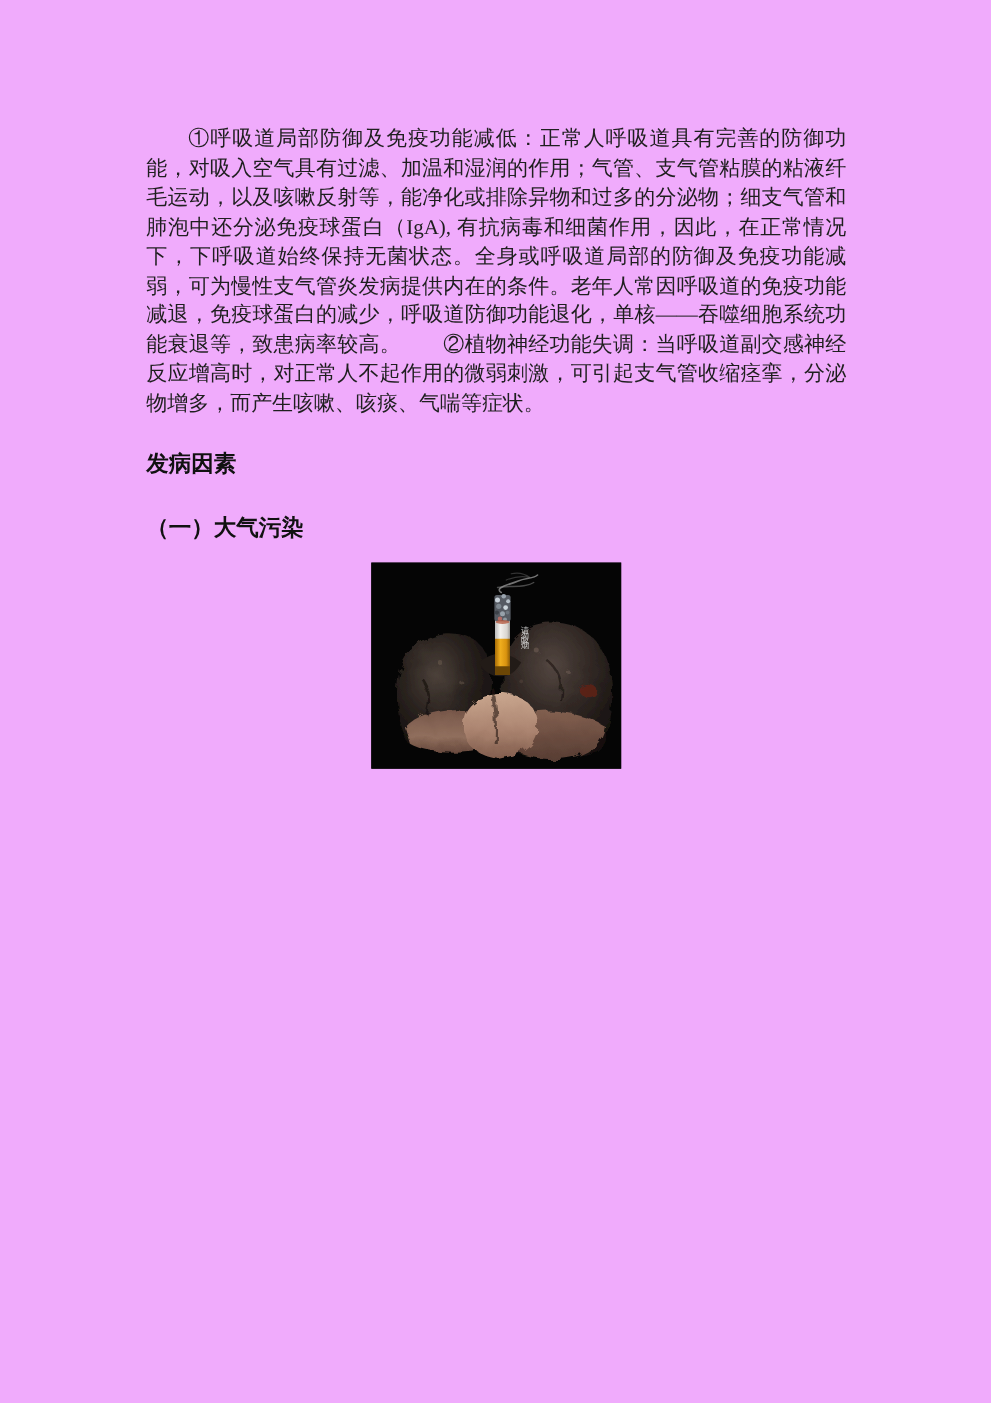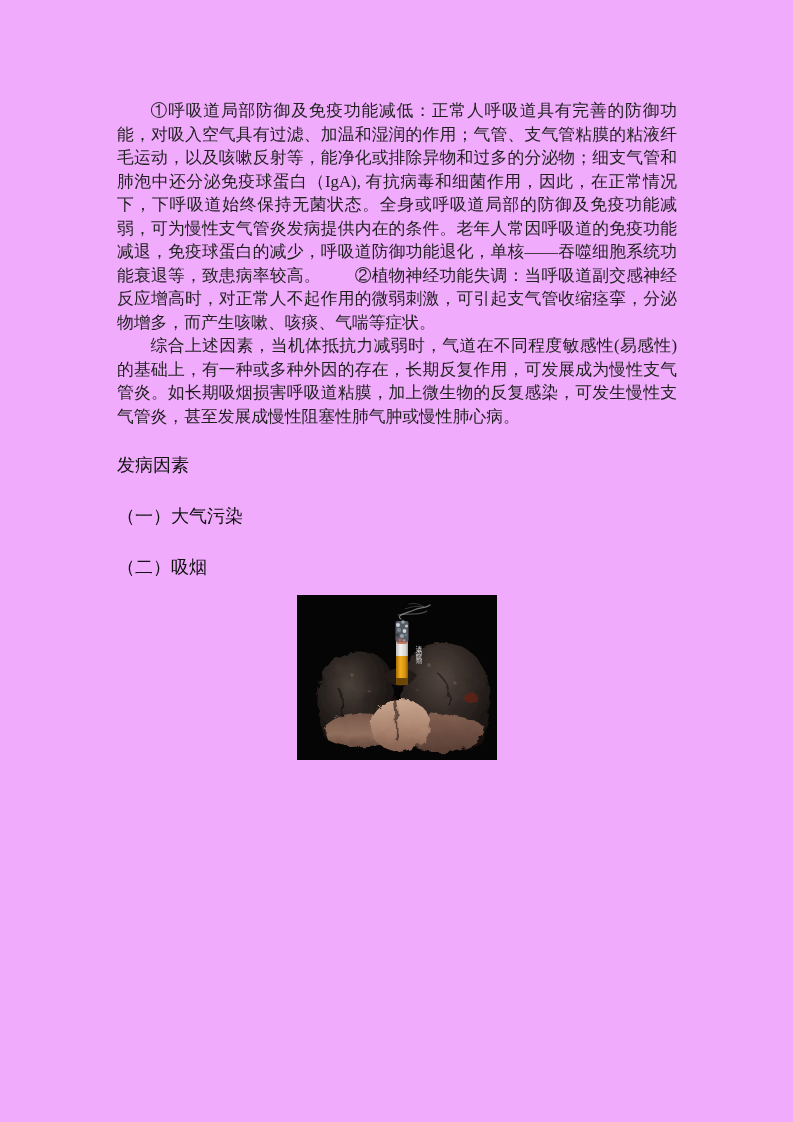--- a/index.html
+++ b/index.html
@@ -30,21 +30,21 @@
     line-height: 23.5px;
     text-align: justify;
     text-justify: inter-ideograph;
     text-indent: 2em;
     word-break: break-all;
   }
   .heading {
     margin: 24px 0 14px 0;
     font-size: 18px;
     line-height: 27px;
-    font-weight: normal;
+    font-weight: bold;
     color: #111111;
   }
   .lungs-figure {
     margin: 0;
     text-align: center;
   }
   .lungs-box {
     position: relative;
     display: inline-block;
     width: 200px;
@@ -72,29 +72,27 @@
   }
 </style>
 </head>
 <body>
 
 <div class="page">
   <div class="content">
 
     <p class="body-para">①呼吸道局部防御及免疫功能减低：正常人呼吸道具有完善的防御功能，对吸入空气具有过滤、加温和湿润的作用；气管、支气管粘膜的粘液纤毛运动，以及咳嗽反射等，能净化或排除异物和过多的分泌物；细支气管和肺泡中还分泌免疫球蛋白（IgA), 有抗病毒和细菌作用，因此，在正常情况下，下呼吸道始终保持无菌状态。全身或呼吸道局部的防御及免疫功能减弱，可为慢性支气管炎发病提供内在的条件。老年人常因呼吸道的免疫功能减退，免疫球蛋白的减少，呼吸道防御功能退化，单核——吞噬细胞系统功能衰退等，致患病率较高。　　②植物神经功能失调：当呼吸道副交感神经反应增高时，对正常人不起作用的微弱刺激，可引起支气管收缩痉挛，分泌物增多，而产生咳嗽、咳痰、气喘等症状。</p>
 
-    <p class="body-para">综合上述因素，当机体抵抗力减弱时，气道在不同程度敏感性(易感性)的基础上，有一种或多种外因的存在，长期反复作用，可发展成为慢性支气管炎。如长期吸烟损害呼吸道粘膜，加上微生物的反复感染，可发生慢性支气管炎，甚至发展成慢性阻塞性肺气肿或慢性肺心病。</p>
 
     <h2 class="heading">发病因素</h2>
 
 
     <h2 class="heading">（一）大气污染</h2>
 
 
-    <h2 class="heading">（二）吸烟</h2>
 
 
     <figure class="lungs-figure">
       <div class="lungs-box">
         <svg viewBox="0 0 200 165" xmlns="http://www.w3.org/2000/svg">
           <defs>
             <radialGradient id="gL" cx="42%" cy="35%" r="75%">
               <stop offset="0%" stop-color="#4c413a"></stop>
               <stop offset="45%" stop-color="#2b2420"></stop>
               <stop offset="80%" stop-color="#191311"></stop>

